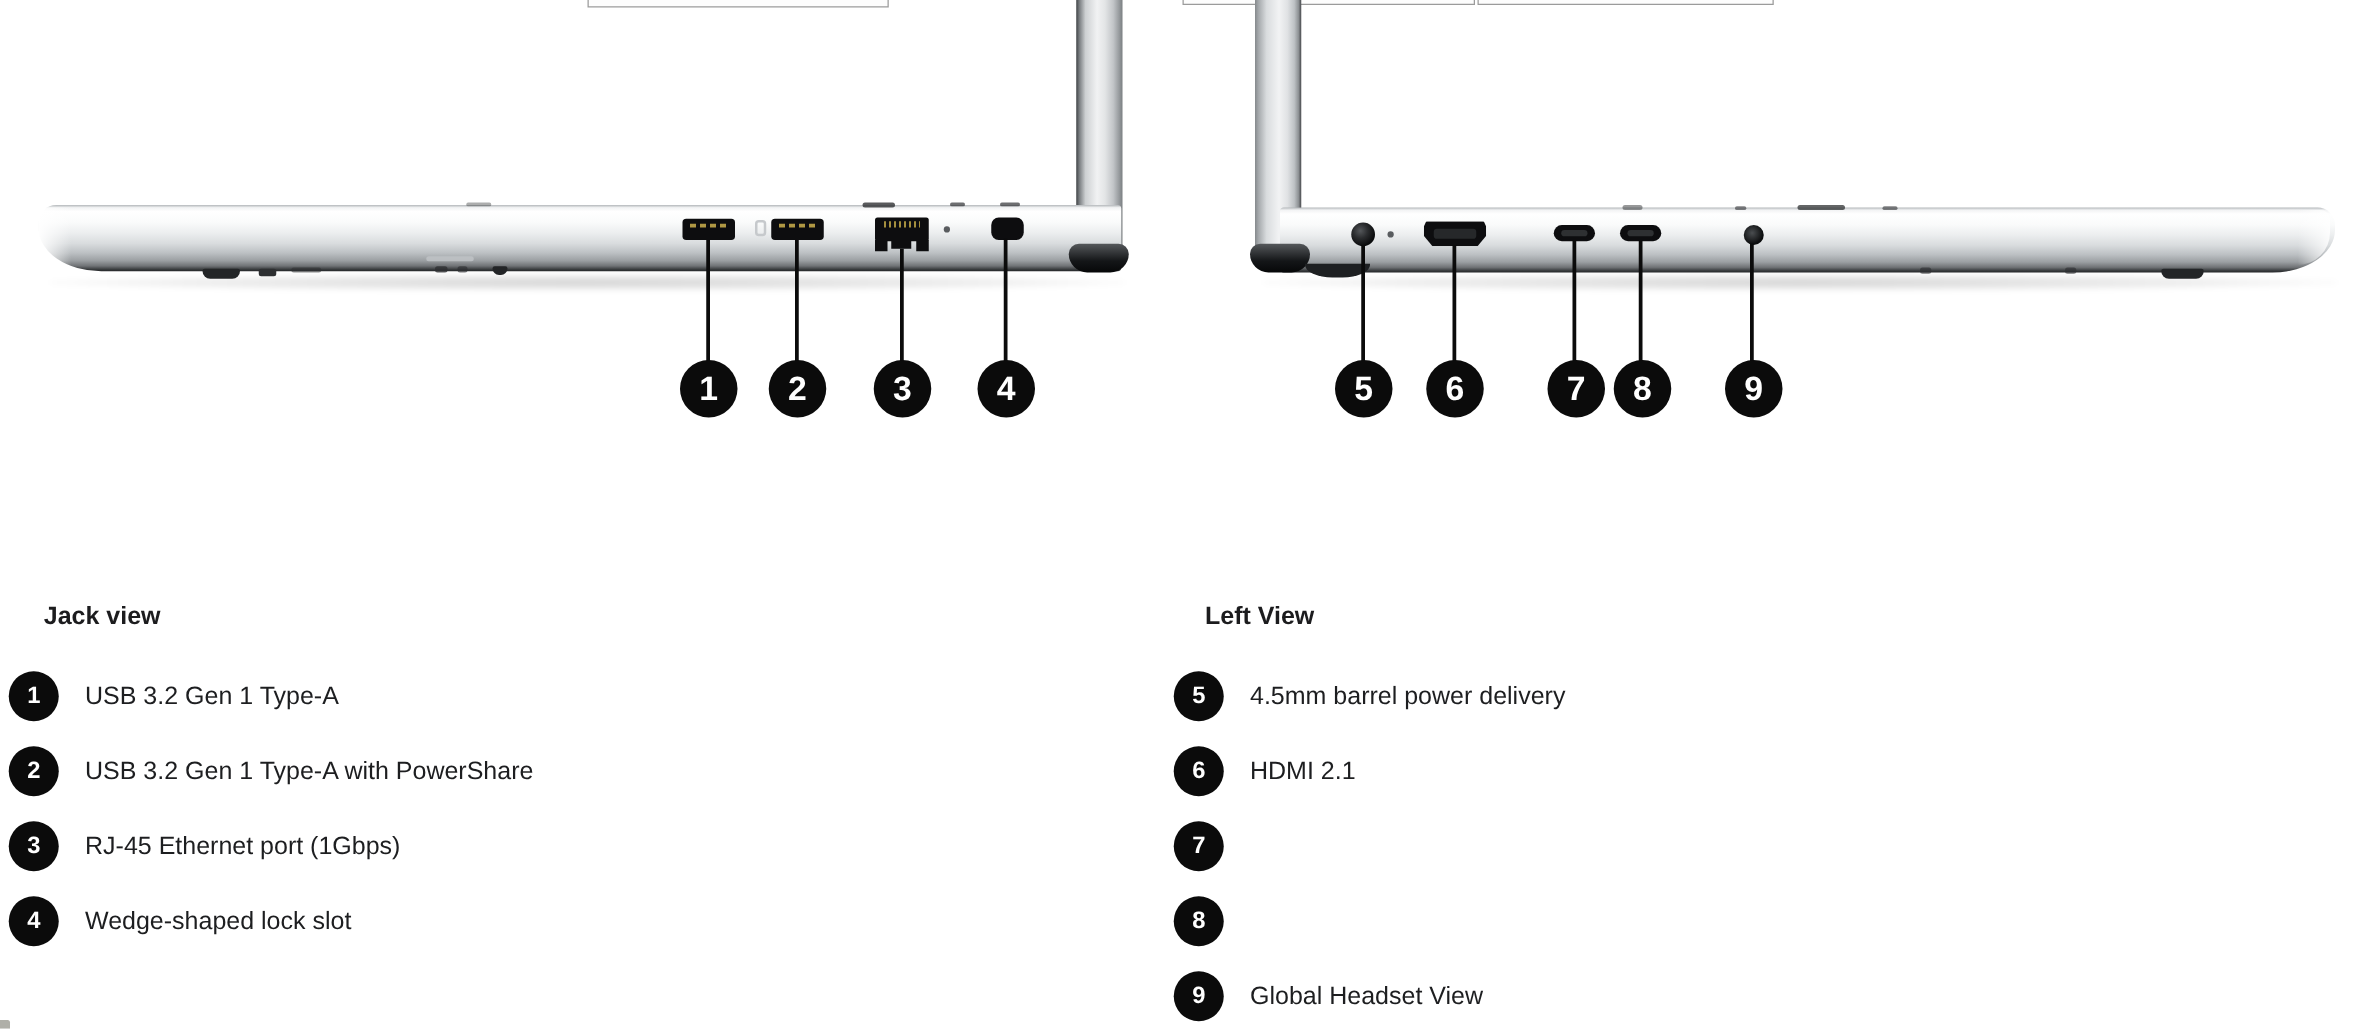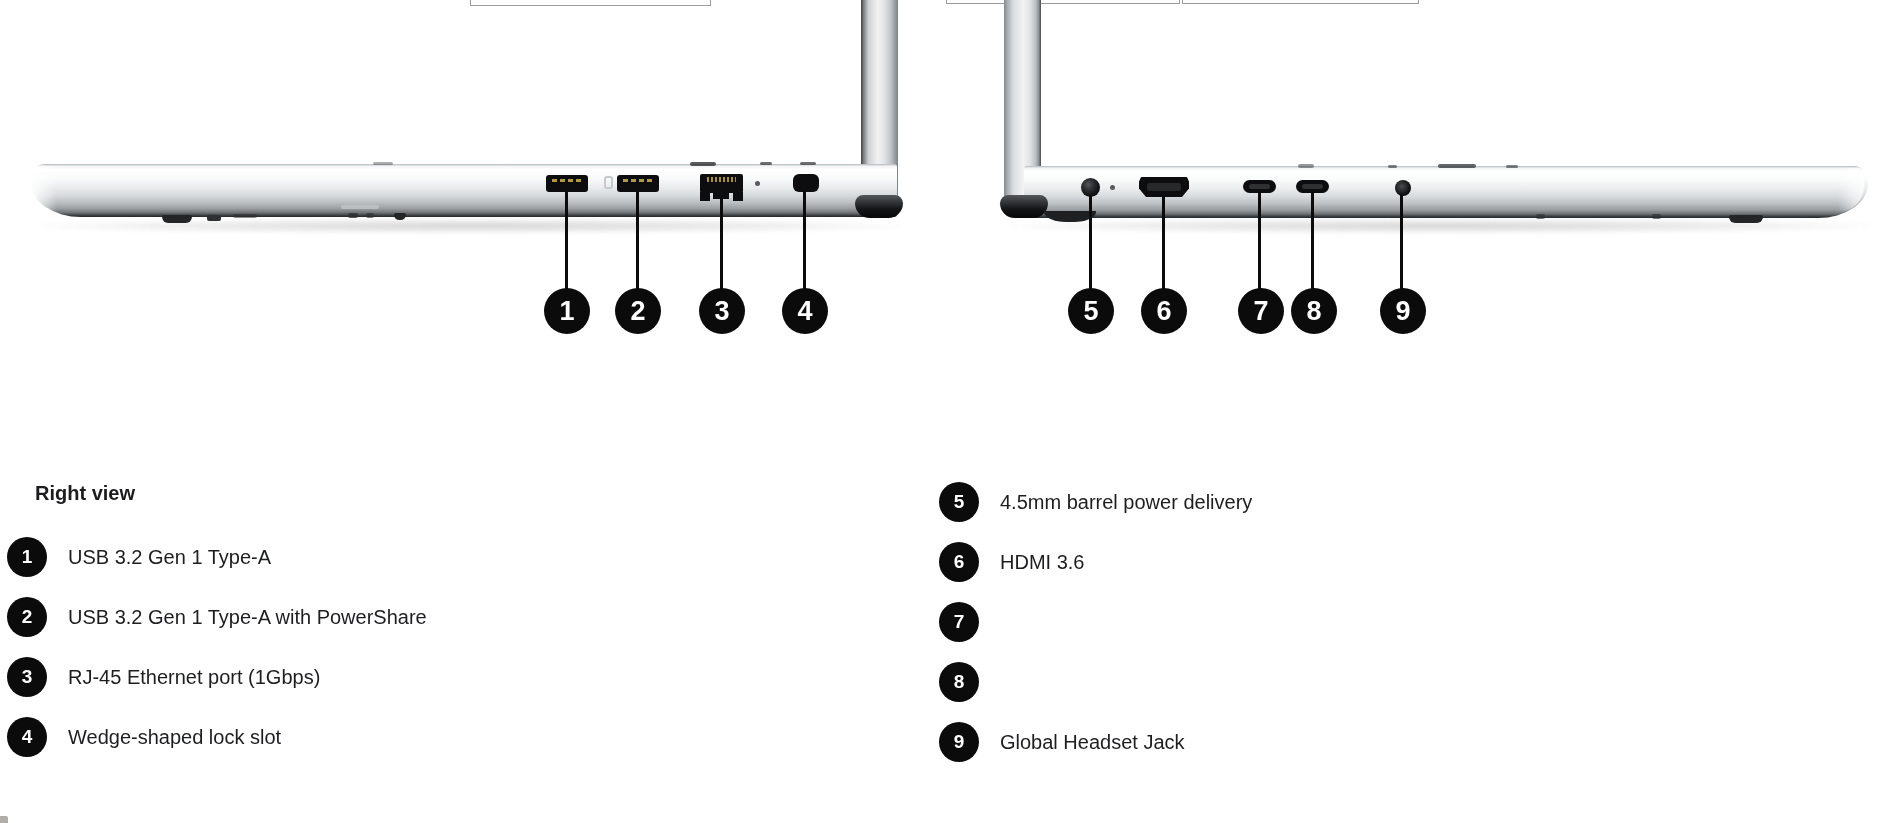--- a/index.html
+++ b/index.html
@@ -166,21 +166,21 @@
       </div>
     <div class="cmark" style="left:1291px;top:288px;">
         <span>8</span>
       </div>
     <div class="cmark" style="left:1380px;top:288px;">
         <span>9</span>
       </div>
   </div>
 
   <div class="legend" style="left:7px;top:482px;">
-    <h3>Right view</h3>
+    <h3>Jack view</h3>
     <div class="row">
       <div class="lmark">
           <span>1</span>
         </div>
       <div class="llabel">USB 3.2 Gen 1 Type-A</div>
     </div>
     <div class="row">
       <div class="lmark">
           <span>2</span>
         </div>
@@ -194,45 +194,46 @@
     </div>
     <div class="row">
       <div class="lmark">
           <span>4</span>
         </div>
       <div class="llabel">Wedge-shaped lock slot</div>
     </div>
   </div>
 
   <div class="legend" style="left:939px;top:482px;">
+    <h3 style="margin-left:25px;">Left View</h3>
     <div class="row">
       <div class="lmark">
           <span>5</span>
         </div>
       <div class="llabel">4.5mm barrel power delivery</div>
     </div>
     <div class="row">
       <div class="lmark">
           <span>6</span>
         </div>
-      <div class="llabel">HDMI 3.6</div>
+      <div class="llabel">HDMI 2.1</div>
     </div>
     <div class="row">
       <div class="lmark">
           <span>7</span>
         </div>
     </div>
     <div class="row">
       <div class="lmark">
           <span>8</span>
         </div>
     </div>
     <div class="row">
       <div class="lmark">
           <span>9</span>
         </div>
-      <div class="llabel">Global Headset Jack</div>
+      <div class="llabel">Global Headset View</div>
     </div>
   </div>
 
   <div class="abs" style="left:-2px;top:816px;width:10px;height:9px;background:#6d6d60;opacity:.55;border-radius:2px;"></div>
 
 </div>
 
 </body></html>

